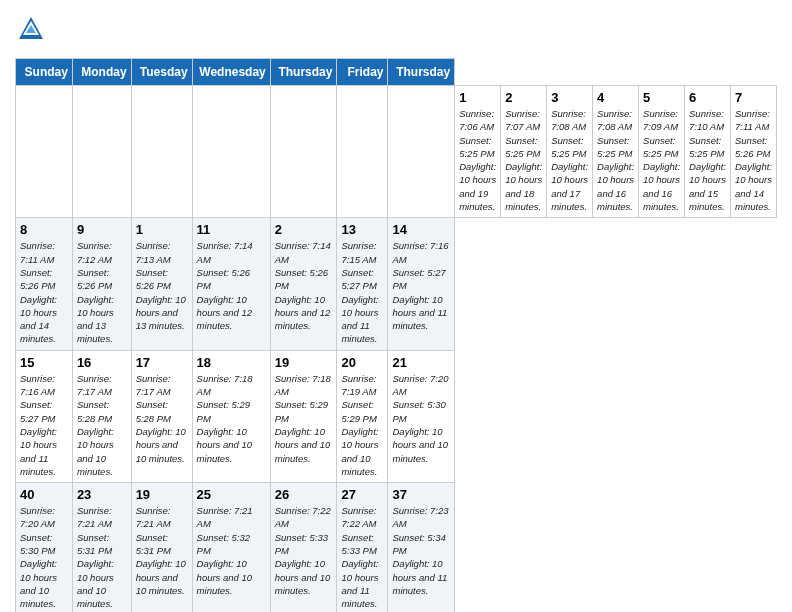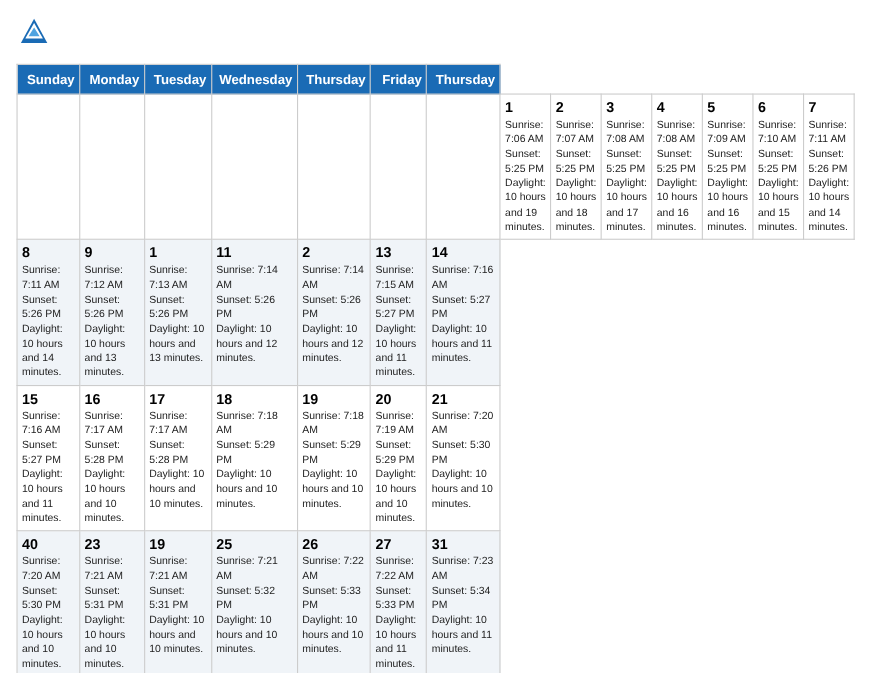--- a/index.html
+++ b/index.html
@@ -75,20 +75,21 @@
     .day-num {
       font-size: 13px;
       font-weight: bold;
       display: block;
       margin-bottom: 2px;
     }
     .day-info {
       font-size: 9.5px;
       line-height: 1.4;
       color: #222;
+      font-style: italic;
     }
     .empty-cell {
       background: #fff !important;
     }
   </style>
 </head>
 <body>
 
 <div class="header-area">
   <div class="logo">
@@ -236,18 +237,18 @@
         </td>
         <td>
           <span class="day-num">26</span>
           <div class="day-info">Sunrise: 7:22 AM<br>Sunset: 5:33 PM<br>Daylight: 10 hours and 10 minutes.</div>
         </td>
         <td>
           <span class="day-num">27</span>
           <div class="day-info">Sunrise: 7:22 AM<br>Sunset: 5:33 PM<br>Daylight: 10 hours and 11 minutes.</div>
         </td>
         <td>
-          <span class="day-num">31</span>
+          <span class="day-num">37</span>
           <div class="day-info">Sunrise: 7:23 AM<br>Sunset: 5:34 PM<br>Daylight: 10 hours and 11 minutes.</div>
         </td>
       </tr>
     </tbody>
 </table>
 
 </body></html>

